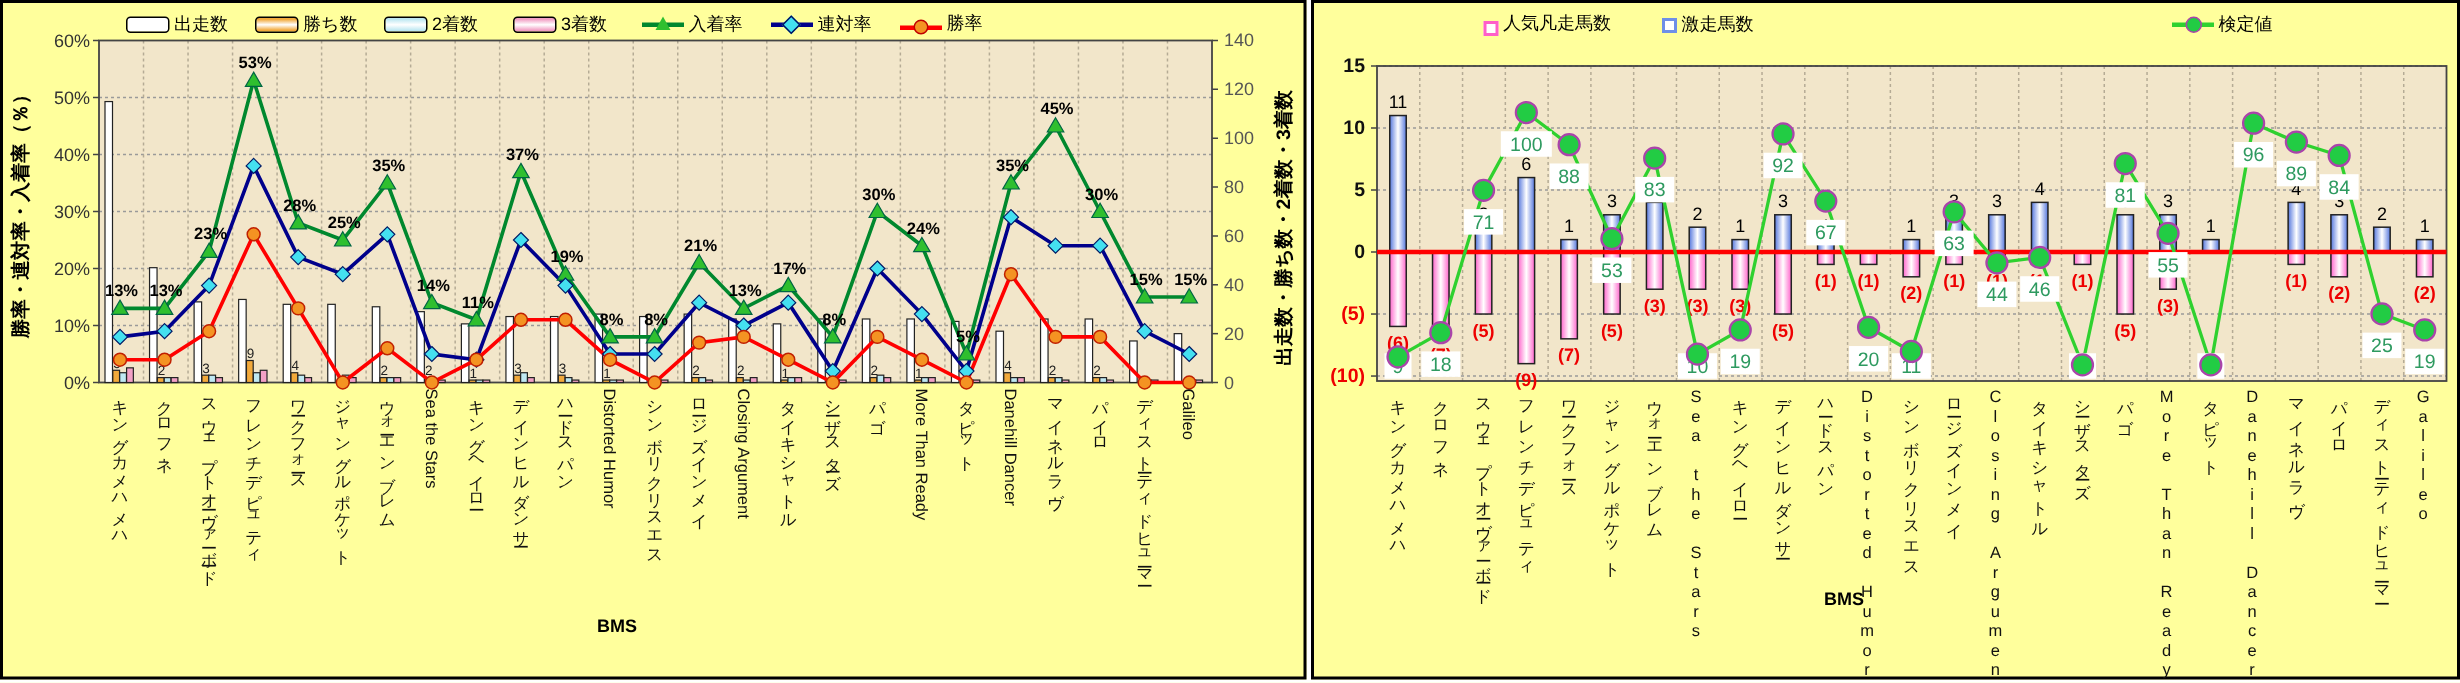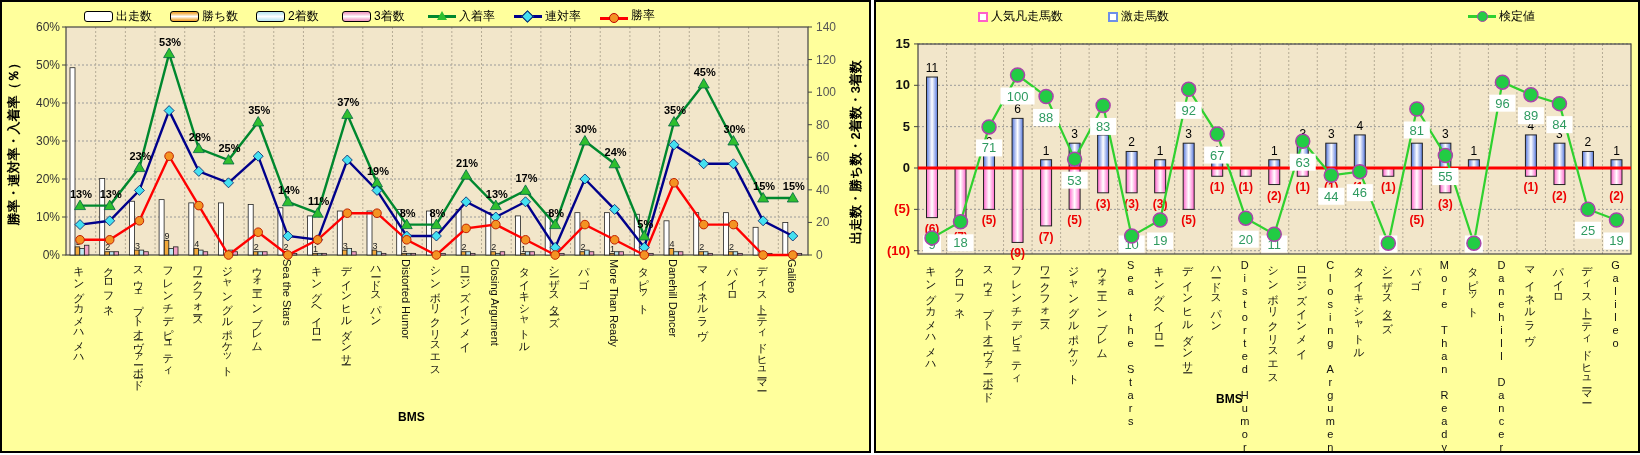--- a/index.html
+++ b/index.html
@@ -596,29 +596,29 @@
         <text x="34" y="128.65" font-family="Liberation Sans, DejaVu Sans, sans-serif" font-size="13px" font-weight="bold" fill="#111" text-anchor="end">5</text>
         <line x1="38" y1="124.65" x2="42" y2="124.65" stroke="#444"></line>
         <text x="34" y="170" font-family="Liberation Sans, DejaVu Sans, sans-serif" font-size="13px" font-weight="bold" fill="#111" text-anchor="end">0</text>
         <line x1="38" y1="166" x2="42" y2="166" stroke="#444"></line>
         <text x="34" y="211.35" font-family="Liberation Sans, DejaVu Sans, sans-serif" font-size="13px" font-weight="bold" fill="#EE0000" text-anchor="end">(5)</text>
         <line x1="38" y1="207.35" x2="42" y2="207.35" stroke="#444"></line>
         <text x="34" y="252.7" font-family="Liberation Sans, DejaVu Sans, sans-serif" font-size="13px" font-weight="bold" fill="#EE0000" text-anchor="end">(10)</text>
         <line x1="38" y1="248.7" x2="42" y2="248.7" stroke="#444"></line>
       </svg>
     <div class="legend" id="right-legend">
-        <div class="legend-item" style="left: 102px;">
+        <div class="legend-item" style="left: 113px; align-items: flex-end;">
           <span class="mk-sq" style="border-color: rgb(255, 95, 200);"></span>
           <span>人気凡走馬数</span>
         </div>
         <div class="legend-item" style="left: 232px;">
           <span class="mk-sq" style="border-color: rgb(110, 143, 232);"></span>
           <span>激走馬数</span>
         </div>
-        <div class="legend-item" style="left: 592px;">
+        <div class="legend-item" style="left: 572px;">
           <span class="sw-line">
             <span class="ln" style="background: rgb(47, 209, 47);"></span>
             <span class="mk" style="width: 9px; height: 9px; border-radius: 50%; background: rgb(34, 204, 68); border: 1px solid rgb(170, 68, 170);"></span>
           </span>
           <span>検定値</span>
         </div>
       </div>
     <div id="right-xlabels">
         <div class="xlab xlab-upright" style="left: 49px; top: 257px;">キングカメハメハ</div>
         <div class="xlab xlab-upright" style="left: 77.52px; top: 257px;">クロフネ</div>

